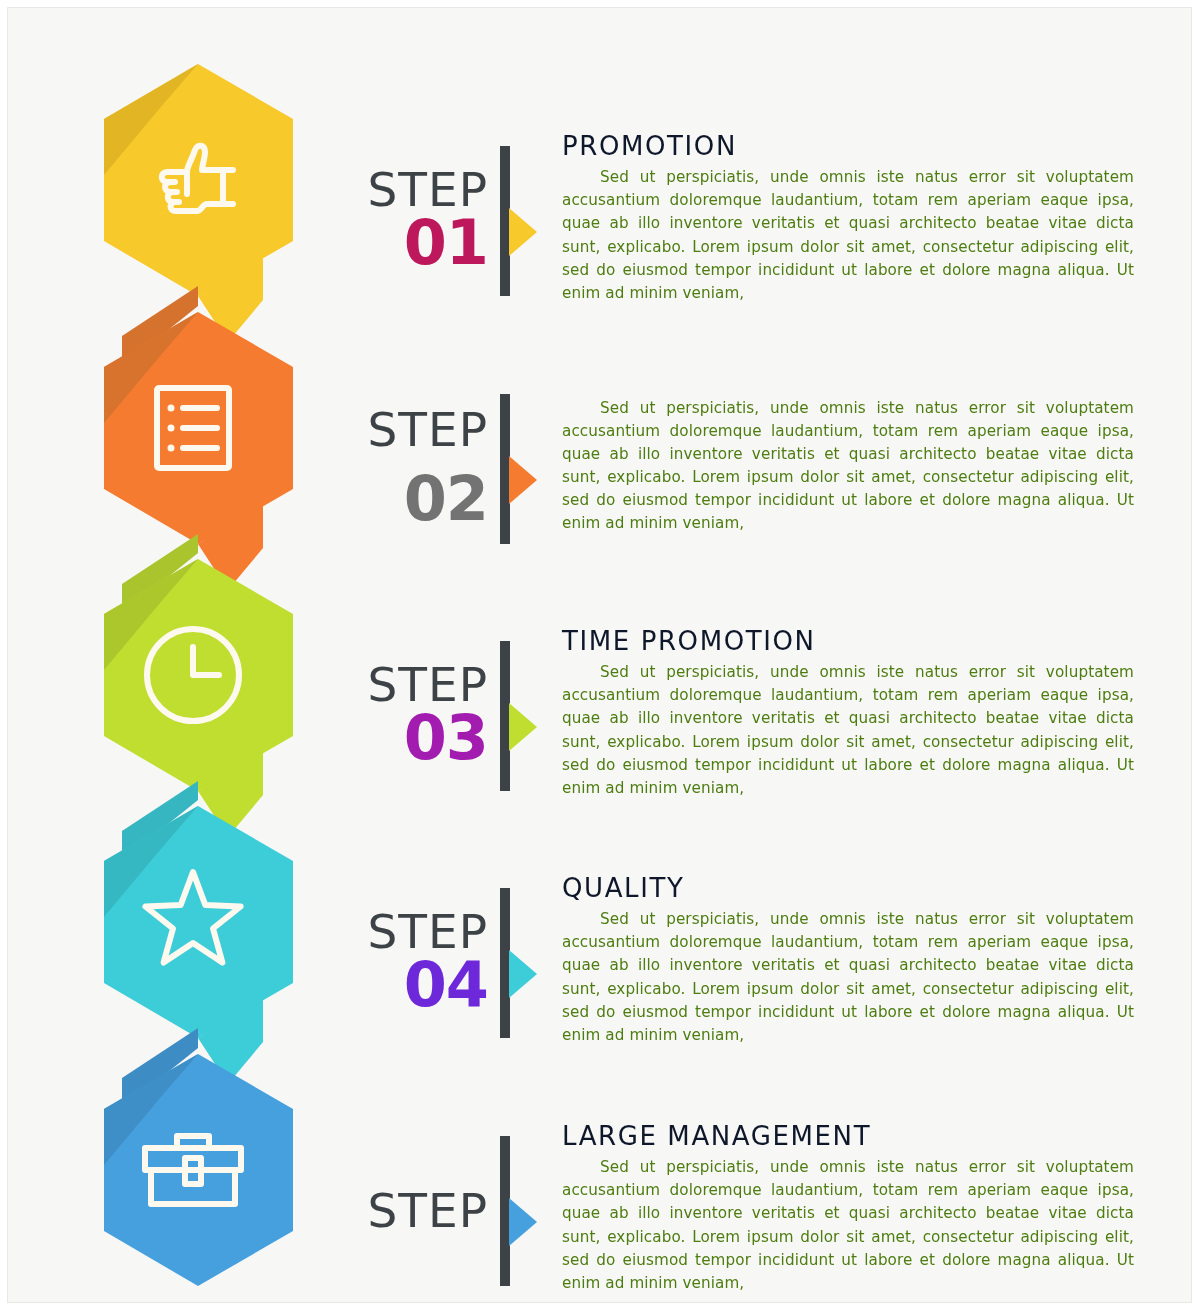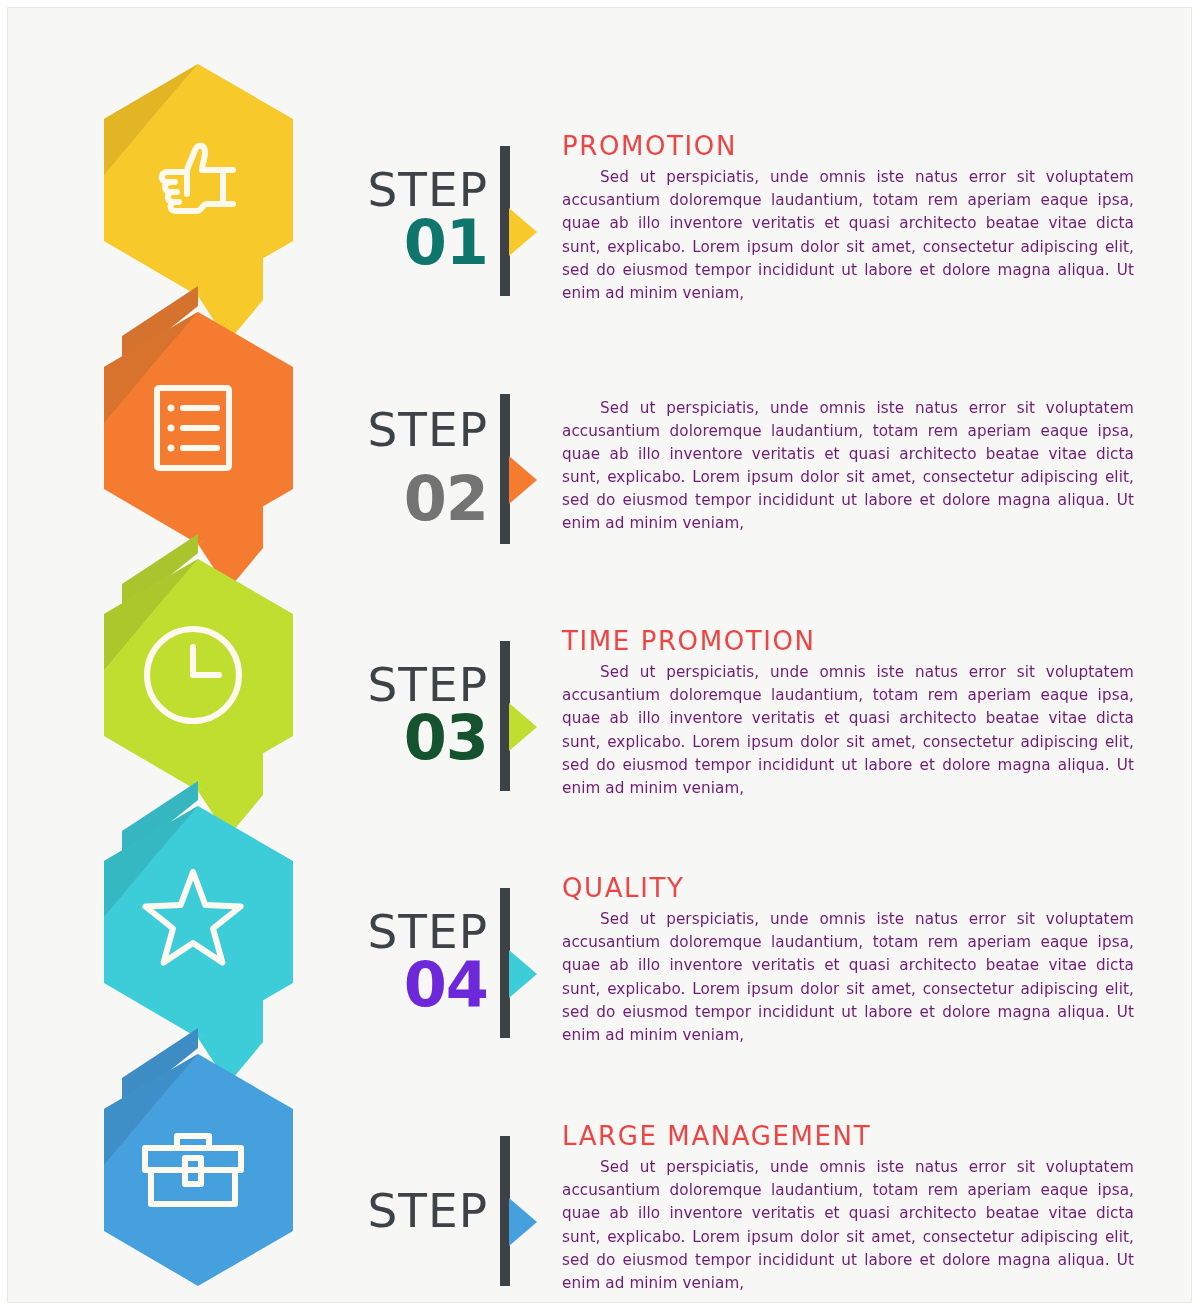--- a/index.html
+++ b/index.html
@@ -99,30 +99,30 @@
     flex: 1 1 auto;
     padding-left: 28px;
     padding-top: 0px;
   }
 
   .step-title {
     font-family: "DejaVu Sans", sans-serif;
     font-size: 26px;
     font-weight: 400;
     letter-spacing: 1.6px;
-    color: #ef4444;
+    color: #0f172a;
     margin-bottom: 5px;
     white-space: nowrap;
   }
 
   .step-body {
     font-family: "DejaVu Sans", sans-serif;
     font-size: 15.2px;
     line-height: 1.52;
-    color: #701a75;
+    color: #4d7c0f;
     text-align: justify;
     text-indent: 38px;
     width: 572px;
     letter-spacing: 0.1px;
   }
 
   
   #row-0 { top: 86px; }
   #row-1 { top: 334px; }
   #row-2 { top: 581px; }
@@ -211,21 +211,21 @@
           <rect x="137" y="1140" width="96" height="22"></rect>
           <path d="M 143 1162 L 143 1196 L 227 1196 L 227 1162 "></path>
           <rect x="177" y="1150" width="16" height="26"></rect>
         </g>
       </g>
   </svg>
 
   <div class="step-row" id="row-0">
     <div class="step-label-block">
       <span class="step-word">STEP</span>
-      <span class="step-num" id="num-0" style="color: #0f766e;">01</span>
+      <span class="step-num" id="num-0" style="color: #be185d;">01</span>
     </div>
     <div class="divider">
       <div class="divider-bar"></div>
       <div class="divider-arrow" id="arrow-0" style="border-left-color: rgb(247, 201, 43);"></div>
     </div>
     <div class="step-text-block">
       <div class="step-title">PROMOTION</div>
       <div class="step-body">Sed ut perspiciatis, unde omnis iste natus error sit voluptatem accusantium doloremque laudantium, totam rem aperiam eaque ipsa, quae ab illo inventore veritatis et quasi architecto beatae vitae dicta sunt, explicabo. Lorem ipsum dolor sit amet, consectetur adipiscing elit, sed do eiusmod tempor incididunt ut labore et dolore magna aliqua. Ut enim ad minim veniam,</div>
     </div>
   </div>
@@ -240,21 +240,21 @@
       <div class="divider-arrow" id="arrow-1" style="border-left-color: rgb(244, 123, 47);"></div>
     </div>
     <div class="step-text-block">
       <div class="step-body">Sed ut perspiciatis, unde omnis iste natus error sit voluptatem accusantium doloremque laudantium, totam rem aperiam eaque ipsa, quae ab illo inventore veritatis et quasi architecto beatae vitae dicta sunt, explicabo. Lorem ipsum dolor sit amet, consectetur adipiscing elit, sed do eiusmod tempor incididunt ut labore et dolore magna aliqua. Ut enim ad minim veniam,</div>
     </div>
   </div>
 
   <div class="step-row" id="row-2">
     <div class="step-label-block">
       <span class="step-word">STEP</span>
-      <span class="step-num" id="num-2" style="color: #14532d;">03</span>
+      <span class="step-num" id="num-2" style="color: #a21caf;">03</span>
     </div>
     <div class="divider">
       <div class="divider-bar"></div>
       <div class="divider-arrow" id="arrow-2" style="border-left-color: rgb(191, 222, 48);"></div>
     </div>
     <div class="step-text-block">
       <div class="step-title">TIME PROMOTION</div>
       <div class="step-body">Sed ut perspiciatis, unde omnis iste natus error sit voluptatem accusantium doloremque laudantium, totam rem aperiam eaque ipsa, quae ab illo inventore veritatis et quasi architecto beatae vitae dicta sunt, explicabo. Lorem ipsum dolor sit amet, consectetur adipiscing elit, sed do eiusmod tempor incididunt ut labore et dolore magna aliqua. Ut enim ad minim veniam,</div>
     </div>
   </div>

